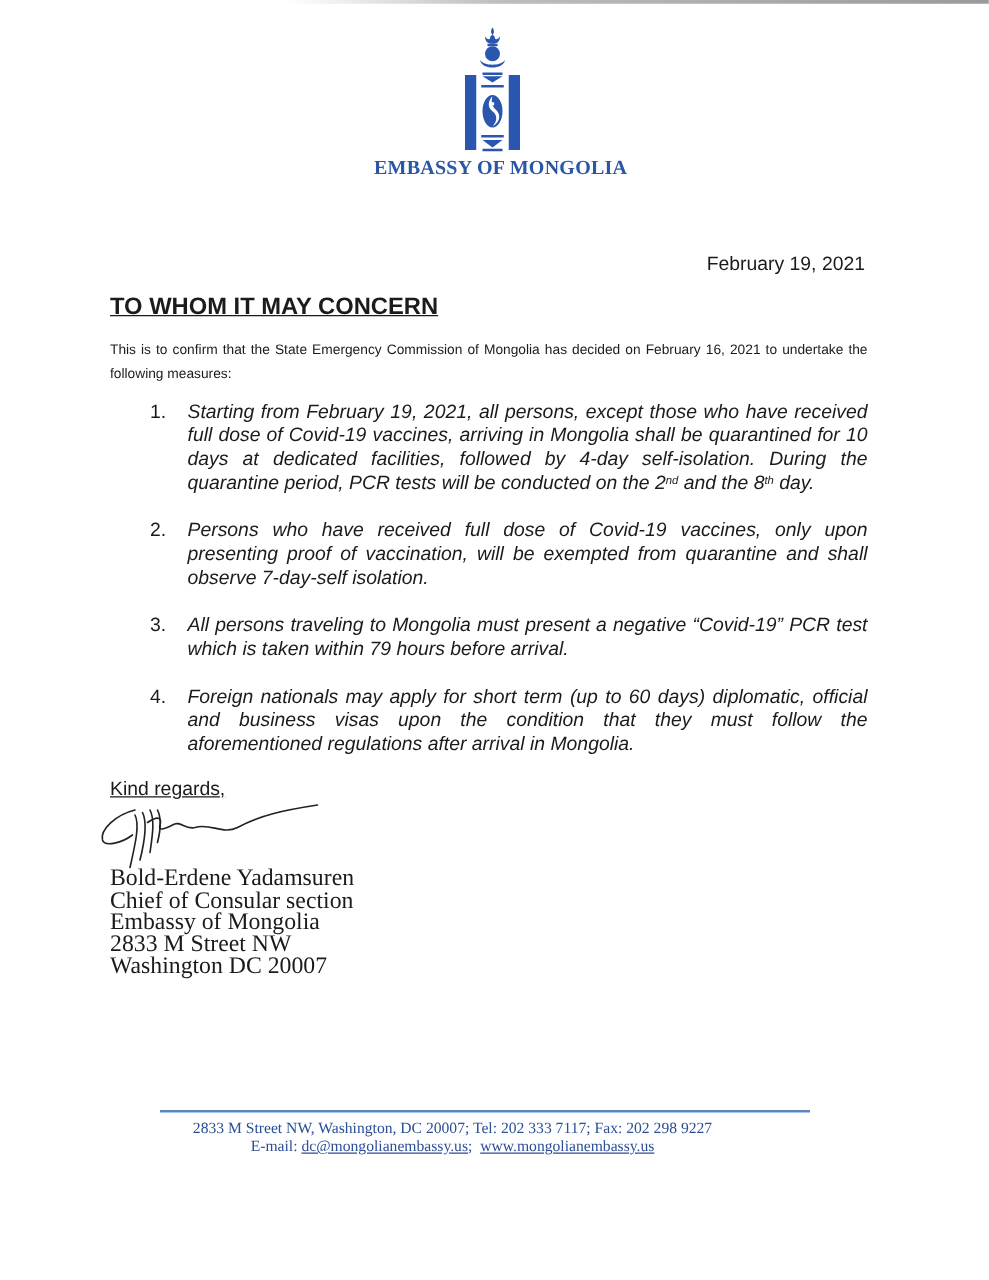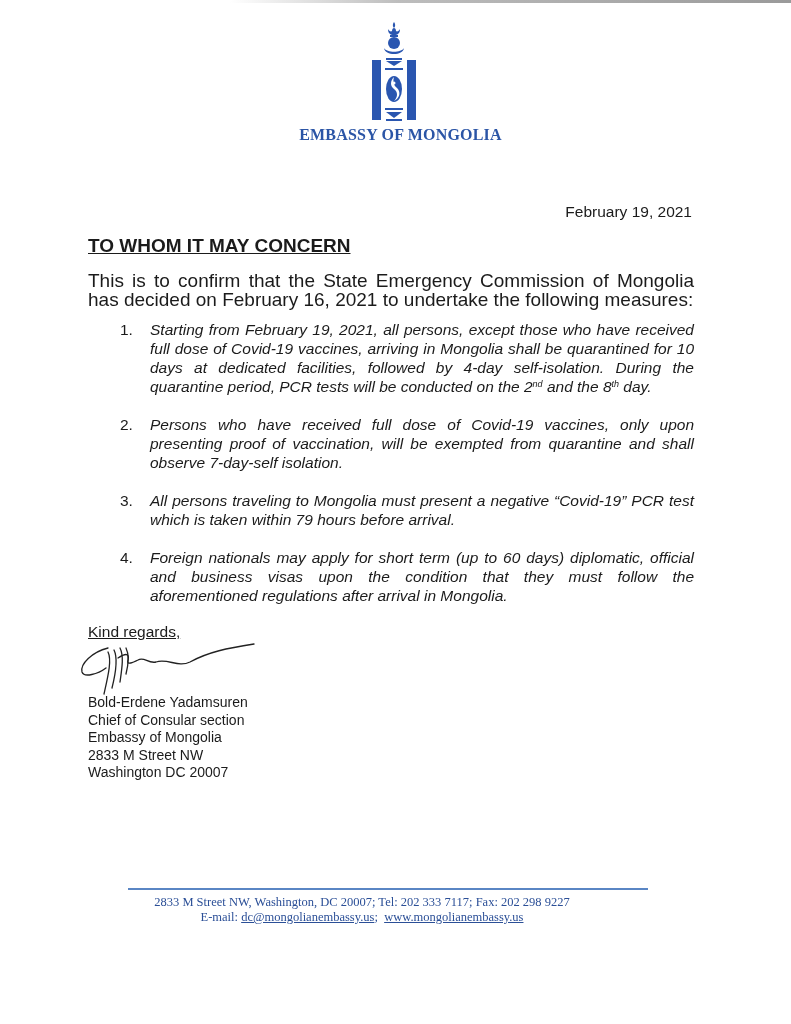--- a/index.html
+++ b/index.html
@@ -14,31 +14,31 @@
     .emblem { position: absolute; left: 370px; top: 20px; width: 48px; height: 102px; }
     .embassy-title {
       position: absolute; left: 0; width: 791px; top: 126px; text-align: center;
       padding-left: 10px; box-sizing: border-box;
       font-family: "Liberation Serif", serif; font-weight: bold; font-size: 16px;
       color: #2b55a6; letter-spacing: 0.2px;
     }
     .letter-date { position: absolute; right: 99px; top: 203px; font-size: 15.5px; margin-left: 48px; }
     .salutation { position: absolute; left: 88px; top: 235px; font-size: 19px; font-weight: bold; text-decoration: underline; }
     .intro {
-      position: absolute; left: 88px; top: 271px; width: 606px; font-size: 19px;
+      position: absolute; left: 88px; top: 271px; width: 606px; font-size: 11px;
       line-height: 19px; text-align: justify;
     }
     .measures { position: absolute; left: 120px; top: 320px; width: 574px; margin: 0; padding: 0; list-style: none; }
     .measure { display: flex; font-size: 15.5px; line-height: 19px; margin-bottom: 19px; }
     .measure-num { width: 30px; flex: none; text-align: left; padding-left: 16px; box-sizing: content-box; margin-left: -16px; }
     .measure-text { flex: 1; text-align: justify; font-style: italic; }
     sup { font-size: 9px; vertical-align: top; position: relative; top: -2px; }
     .closing { position: absolute; left: 88px; top: 623px; font-size: 15.5px; text-decoration: underline; }
     .signature { position: absolute; left: 78px; top: 638px; width: 200px; height: 64px; }
-    .signatory { position: absolute; left: 88px; top: 694px; font-size: 14px; line-height: 17.5px; }
+    .signatory { position: absolute; left: 88px; top: 694px; font-size: 19px; line-height: 17.5px; font-family: Liberation Serif, serif; }
     .footer-rule {
       position: absolute; left: 128px; width: 520px; top: 888px; height: 2px; background: #5a86c4;
     }
     .footer {
       position: absolute; left: 0; width: 704px; top: 895px; text-align: center;
       font-family: "Liberation Serif", serif; font-size: 12.5px; color: #2b4f97; line-height: 15px;
       padding-left: 20px; box-sizing: border-box;
     }
     .footer a { color: #2b4f97; text-decoration: underline; }
   </style>

